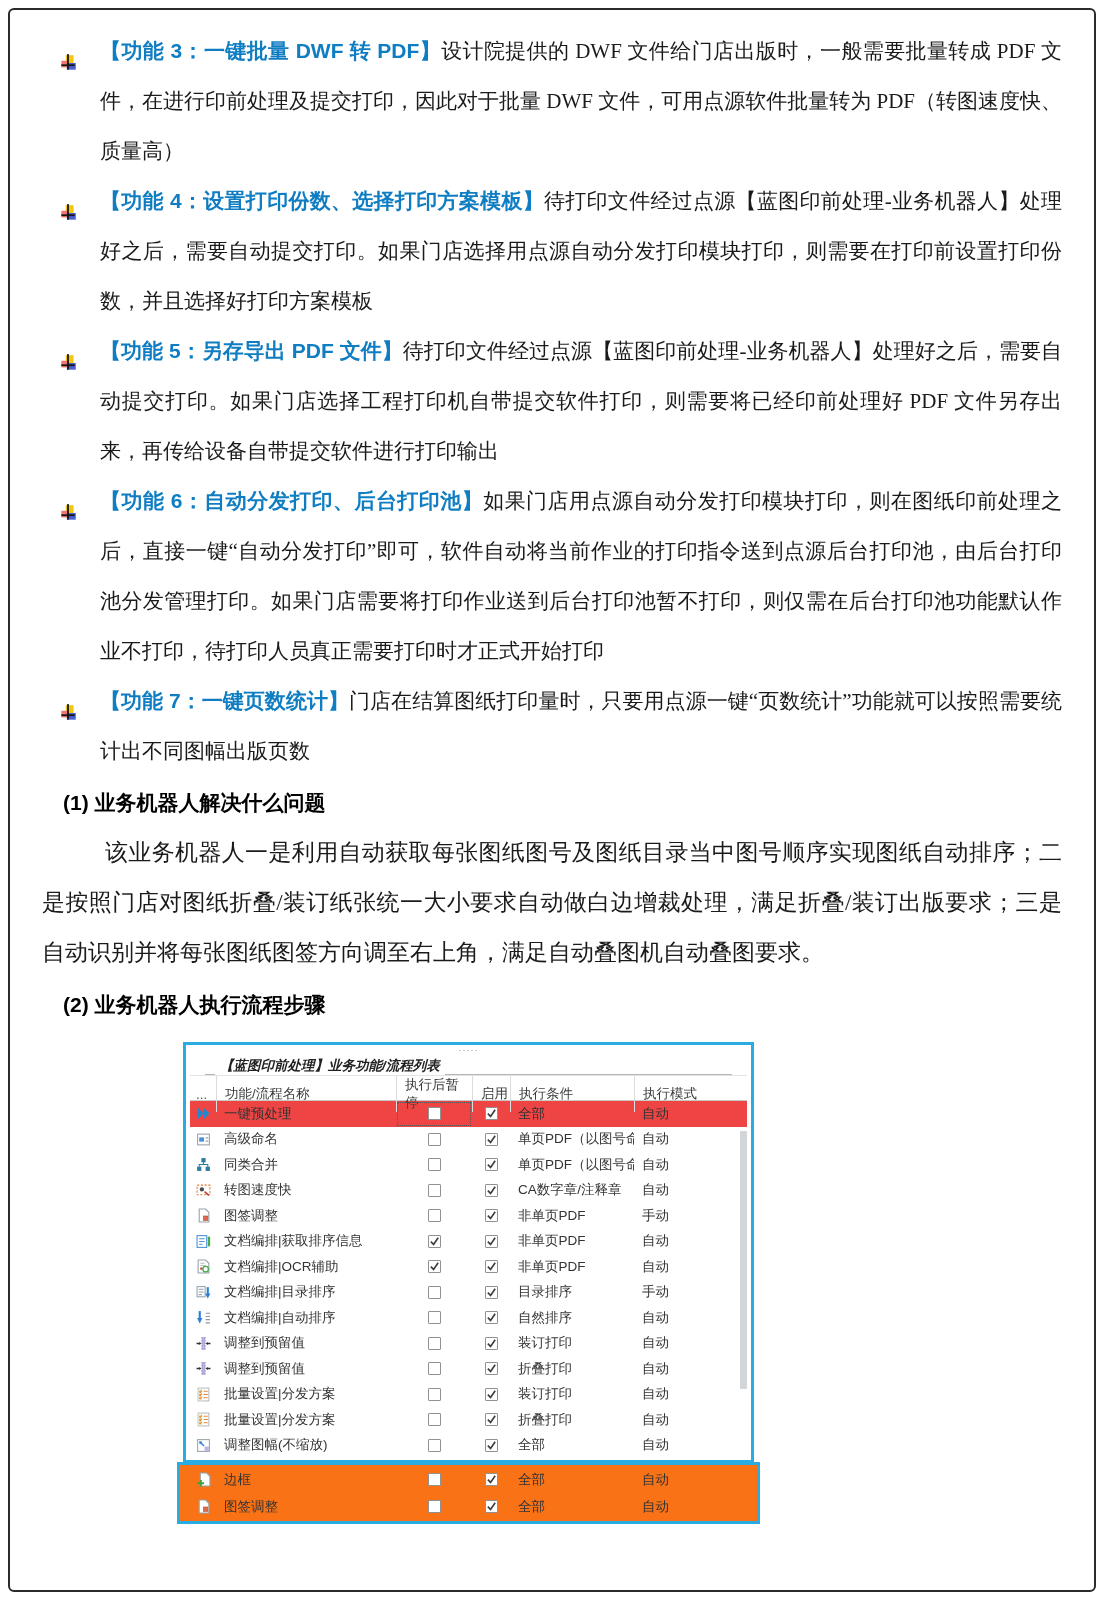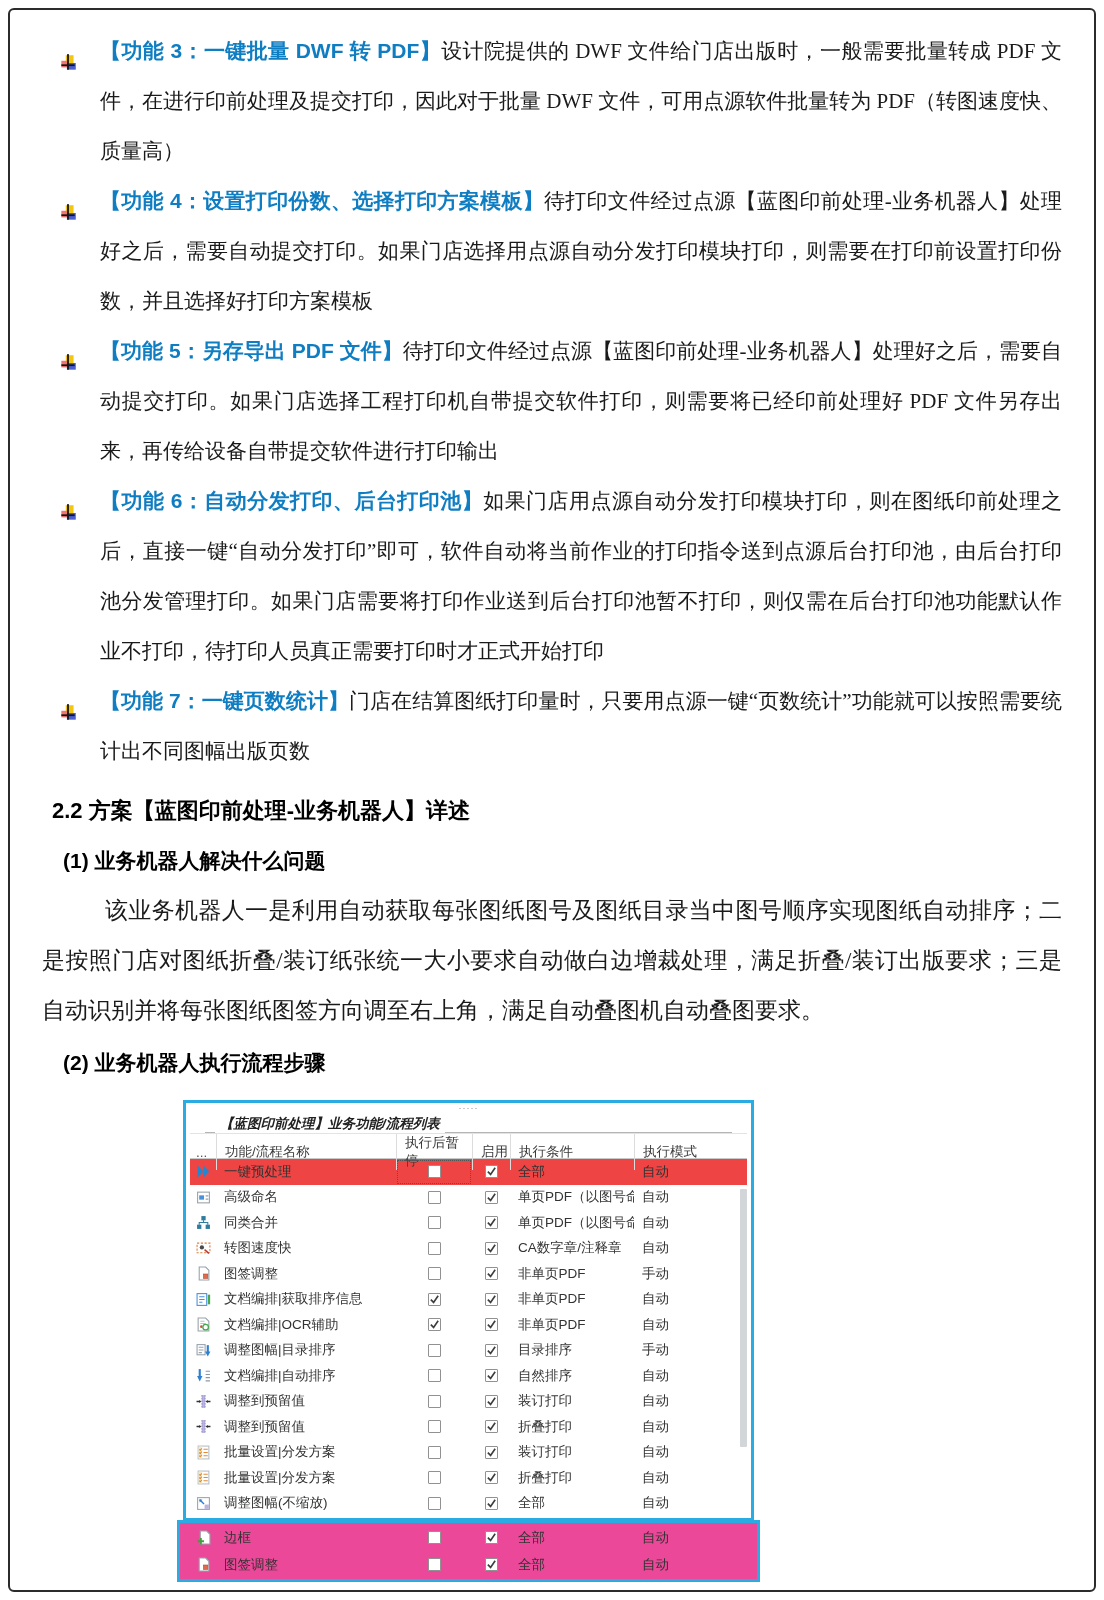--- a/index.html
+++ b/index.html
@@ -47,21 +47,21 @@
   .cname{padding-left:8px;white-space:nowrap;overflow:hidden;}
   .ccell{display:flex;justify-content:center;align-items:center;height:100%;}
   .ccell.focus{outline:1px dotted #555;outline-offset:-2px;}
   .ctext{padding-left:8px;white-space:nowrap;overflow:hidden;}
   .cb{width:13px;height:13px;border:1px solid #919191;background:#fff;border-radius:1px;
     display:inline-flex;justify-content:center;align-items:center;box-sizing:border-box;}
   .cb svg{width:11px;height:11px;}
 
   .scrollbar{position:absolute;top:86px;right:4px;width:7px;height:258px;background:#d3d6d9;border-radius:1px;}
 
-  .botbox{border:3px solid #2aabe2;background:#ec4899;margin:-1px 0 0 -6px;width:583px;box-sizing:border-box;
+  .botbox{border:3px solid #2aabe2;background:#f97316;margin:-1px 0 0 -6px;width:583px;box-sizing:border-box;
     padding:1px 4px 1px 10px;}
   .botbox .trow{height:27px;}
 </style>
 </head>
 <body>
 
 <div class="page-border"></div>
 
 <div class="content">
 
@@ -109,21 +109,20 @@
     <span class="bmark"><svg viewBox="0 0 18 18">
           <rect x="7" y="2" width="7" height="7" fill="#f3c614"></rect>
           <rect x="3" y="7" width="6" height="6" fill="#f2766f"></rect>
           <rect x="8" y="9" width="8" height="6" fill="#4a5fd0"></rect>
           <rect x="8.2" y="1" width="1.6" height="14" fill="#161616"></rect>
           <rect x="3" y="10.2" width="12" height="1.6" fill="#161616"></rect>
         </svg></span>
     <span class="bhead">【功能 7：一键页数统计】</span><span class="bbody">门店在结算图纸打印量时，只要用点源一键“页数统计”功能就可以按照需要统计出不同图幅出版页数</span>
   </div>
 
-  <div class="h-section">2.2 方案【蓝图印前处理-业务机器人】详述</div>
   <div class="h-sub">(1) 业务机器人解决什么问题</div>
   <div class="para">该业务机器人一是利用自动获取每张图纸图号及图纸目录当中图号顺序实现图纸自动排序；二是按照门店对图纸折叠/装订纸张统一大小要求自动做白边增裁处理，满足折叠/装订出版要求；三是自动识别并将每张图纸图签方向调至右上角，满足自动叠图机自动叠图要求。</div>
   <div class="h-sub">(2) 业务机器人执行流程步骤</div>
 
   <div class="shot">
     <div class="mainbox">
       <div class="dots">·····</div>
       <div class="legend">
         <span class="leg-line short"></span>
         <span class="leg-text">【蓝图印前处理】业务功能/流程列表</span>
@@ -303,21 +302,21 @@
             </div>
             <div class="trow">
               <span class="cicon">
                 <svg viewBox="0 0 14 14">
                   <rect x="1" y="1.5" width="7.5" height="9.5" fill="#fff" stroke="#97a2ab"></rect>
                   <path d="M2.5 4h4.5M2.5 6.5h4.5M2.5 9h3" stroke="#97a2ab"></path>
                   <path d="M11 2v6.5" stroke="#2f7fd1" stroke-width="2"></path>
                   <path d="M8.5 8l2.5 4.5L13.5 8z" fill="#2f7fd1"></path>
                 </svg>
               </span>
-              <span class="cname">调整图幅|目录排序</span>
+              <span class="cname">文档编排|目录排序</span>
               <span class="ccell">
                 <span class="cb"></span>
               </span>
               <span class="ccell">
                 <span class="cb">
                   <svg viewBox="0 0 12 12">
                     <path d="M2 6.2l3 3 5-7.2" stroke="#3d3d3d" stroke-width="1.8" fill="none"></path>
                   </svg>
                 </span>
               </span>

